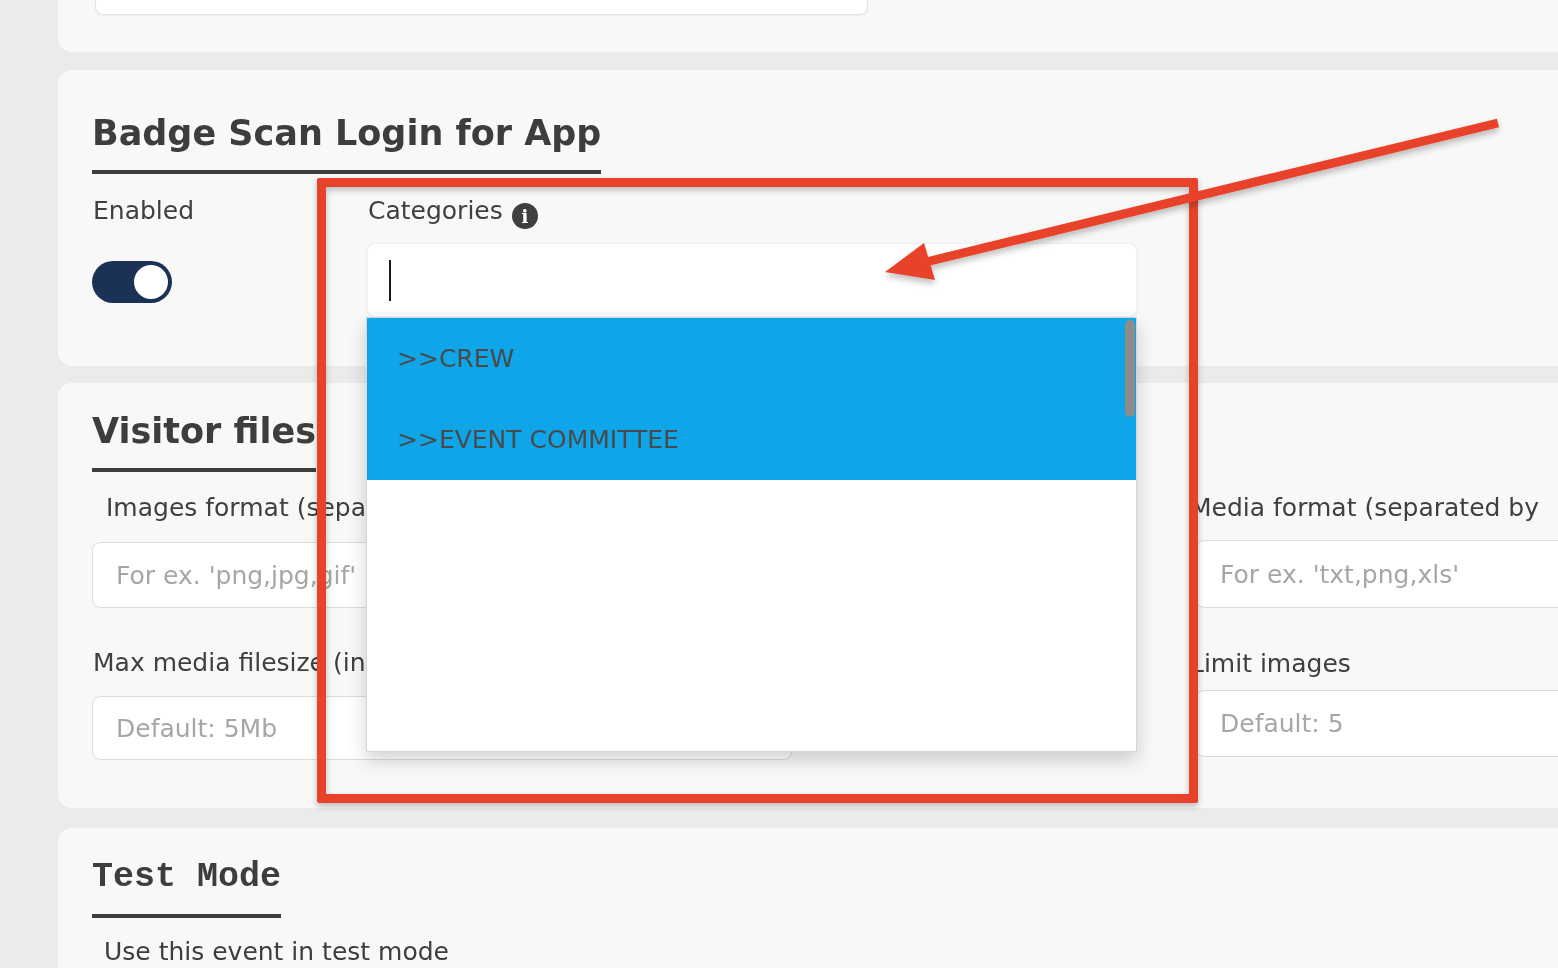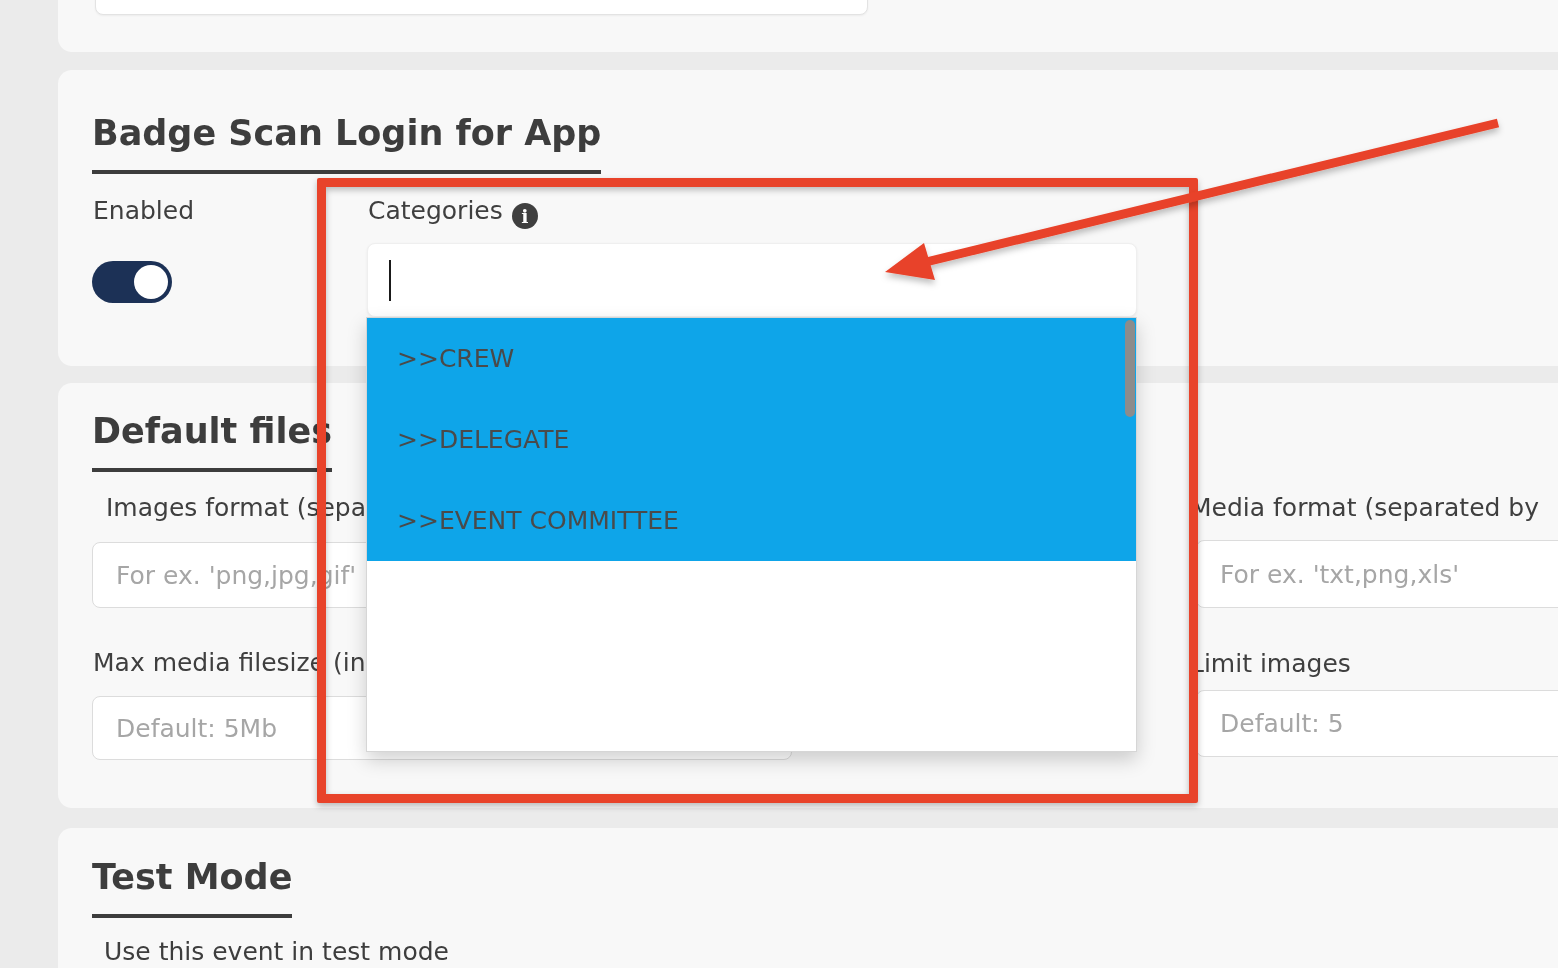--- a/index.html
+++ b/index.html
@@ -24,21 +24,21 @@
     box-shadow:0 1px 2px rgba(0,0,0,0.05);z-index:2;
   }
 
   .section-title{
     position:absolute;font-size:35px;font-weight:600;color:#3d3d3d;
     line-height:1;white-space:nowrap;z-index:2;
     border-bottom:4px solid #3d3d3d;padding-bottom:19px;
   }
   #badge-title{left:92px;top:116px;}
   #visitors-title{left:92px;top:414px;}
-  #test-title{left:92px;top:860px;}
+  #test-title{left:92px;top:860px;font-family:Liberation Mono, monospace;}
 
   .field-label{
     position:absolute;font-size:25px;color:#3f3f3f;line-height:1.1;
     white-space:nowrap;z-index:2;
   }
   .hint-text{
     position:absolute;font-size:25px;color:#3d3d3d;line-height:1.1;
     white-space:nowrap;z-index:2;
   }
 
@@ -134,27 +134,26 @@
   <div class="knob"></div>
 </div>
 <div class="field-label" id="categories-label">
   <span>Categories</span><span class="info-icon">i</span>
 </div>
 <input class="text-input" id="categories-input" value="" style="">
 <div class="caret"></div>
 
 <div class="dropdown">
   <div class="dd-item">&gt;&gt;CREW</div>
-  <div class="dd-item">&gt;&gt;DELEGATE</div>
   <div class="dd-item">&gt;&gt;EVENT COMMITTEE</div>
   <div class="dd-scroll-thumb"></div>
 </div>
 
 <div class="card" id="card-visitors"></div>
-<div class="section-title" id="visitors-title">Default files</div>
+<div class="section-title" id="visitors-title">Visitor files</div>
 
 <div class="field-label" id="img-format-label">Images format (sepa</div>
 <input class="text-input" id="img-format-input" placeholder="For ex. 'png,jpg,gif'" style="">
 
 <div class="field-label" id="max-media-label">Max media filesize (in</div>
 <input class="text-input" id="max-media-input" placeholder="Default: 5Mb" style="">
 
 <div class="field-label" id="media-format-label">Media format (separated by</div>
 <input class="text-input" id="media-format-input" placeholder="For ex. 'txt,png,xls'" style="">
 

